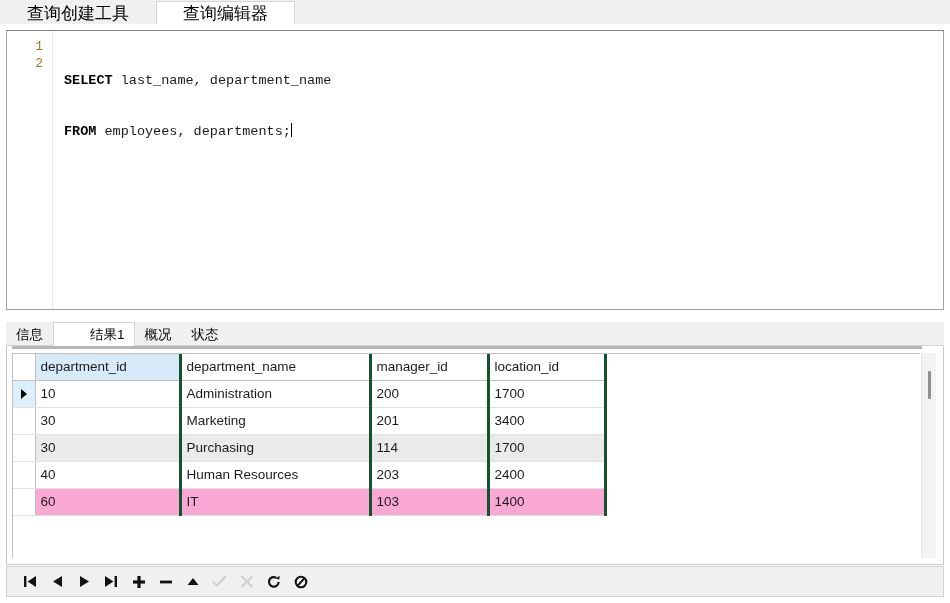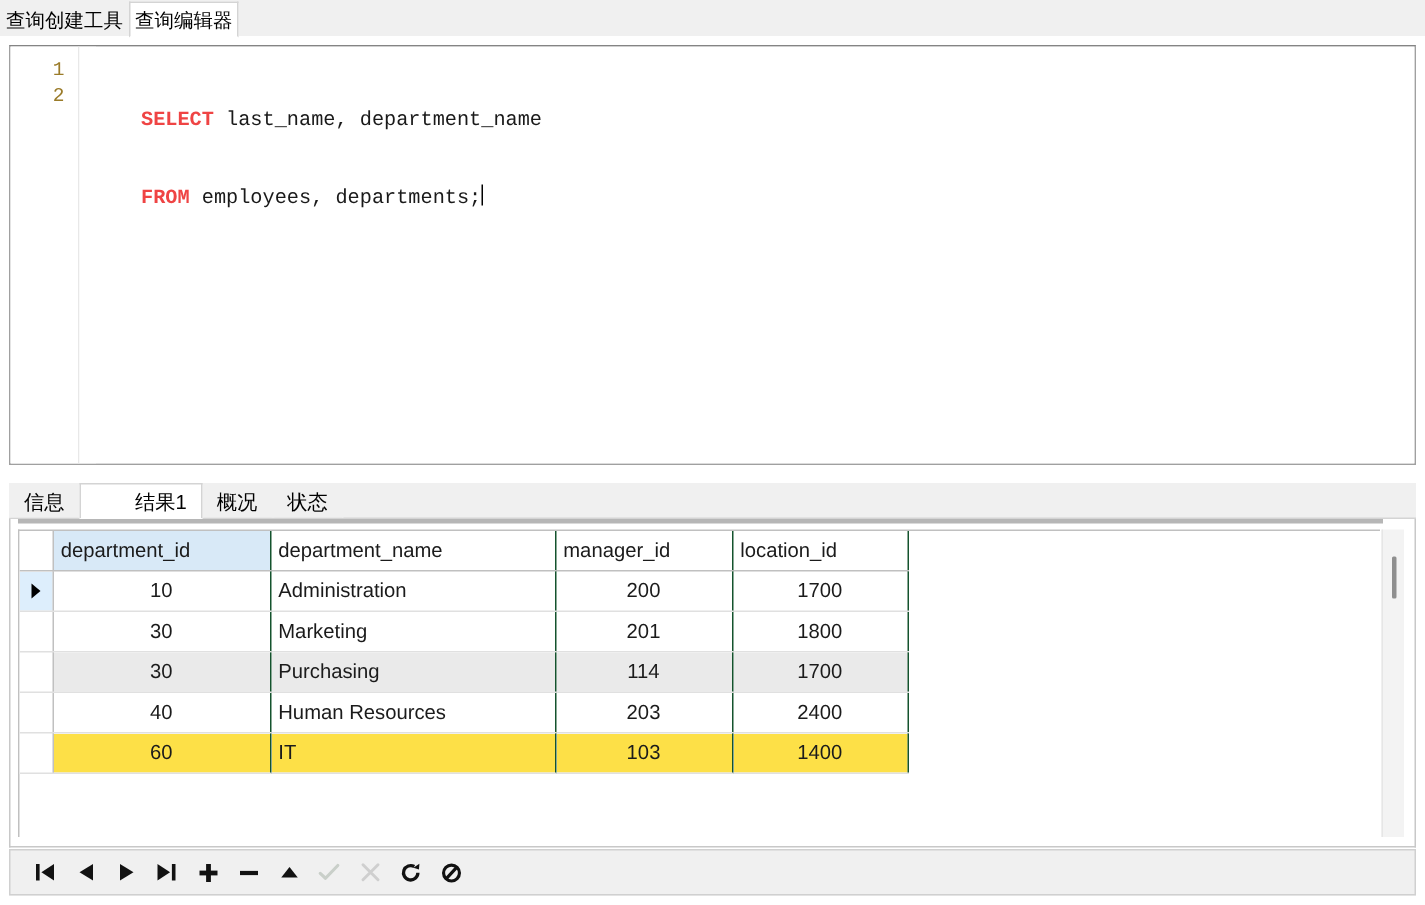--- a/index.html
+++ b/index.html
@@ -31,22 +31,22 @@
     left: 0; top: 0;
     width: 950px;
     height: 24px;
     background: #f0f0f0;
     display: flex;
     align-items: flex-end;
   }
   .tabstrip .tab {
     height: 23px;
     line-height: 23px;
-    padding: 0 3px;
-    font-size: 13px;
+    padding: 0 26px;
+    font-size: 17px;
     color: #000;
     box-sizing: border-box;
     border: 1px solid transparent;
     border-bottom: none;
     cursor: default;
     white-space: nowrap;
   }
   .tabstrip .tab.inactive {
     background: #f0f0f0;
     border-color: #f0f0f0;
@@ -113,21 +113,21 @@
     left: 57px;
     top: 7px;
     right: 0;
     font-family: "Liberation Mono", "DejaVu Sans Mono", monospace;
     font-size: 13.5px;
     line-height: 17px;
     color: #1a1a1a;
     white-space: pre;
   }
   .code .line { height: 17px; position: relative; }
-  .kw { color: #ef4444; font-weight: bold; margin-left: 30px; }
+  .kw { color: #000000; font-weight: bold; }
   .caret {
     display: inline-block;
     width: 1px;
     height: 14px;
     background: #000;
     vertical-align: -2px;
     margin-left: 0px;
   }
 
   
@@ -194,21 +194,21 @@
     box-sizing: border-box;
     overflow: hidden;
   }
   table.grid {
     border-collapse: collapse;
     table-layout: fixed;
     width: 592px;
     background: #ffffff;
   }
   table.grid th, table.grid td {
-    border-right: 1px solid #14532d;
+    border-right: 3px solid #14532d;
     border-bottom: 1px solid #e0e0e0;
     height: 27px;
     padding: 0 5px;
     font-size: 13.5px;
     font-weight: normal;
     box-sizing: border-box;
     overflow: hidden;
     white-space: nowrap;
     color: #1b1b1b;
   }
@@ -229,23 +229,23 @@
   table.grid td.idx .arrow {
     display: inline-block;
     width: 0; height: 0;
     border-left: 6px solid #000;
     border-top: 5px solid transparent;
     border-bottom: 5px solid transparent;
     vertical-align: middle;
   }
   tr.current td.idx { background: #ddeefc; }
   tr.gray td { background: #eaeaea; }
-  tr.blue td { background: #fde047; }
+  tr.blue td { background: #f9a8d4; }
   tr.gray td.idx, tr.blue td.idx { background: #ffffff; }
-  .num { text-align: center; }
+  .num { text-align: left; }
   .col-dept-id   { width: 145px; }
   .col-dept-name { width: 190px; margin-top: 14px; }
   .col-mgr-id    { width: 118px; }
   .col-loc-id    { width: 117px; margin-top: 44px; }
 
   .grid-vscroll {
     position: absolute;
     right: 7px;
     top: 7px;
     width: 15px;
@@ -346,21 +346,21 @@
             <td class="num">10</td>
             <td>Administration</td>
             <td class="num">200</td>
             <td class="num">1700</td>
           </tr>
           <tr>
             <td class="idx"></td>
             <td class="num">30</td>
             <td>Marketing</td>
             <td class="num">201</td>
-            <td class="num">1800</td>
+            <td class="num">3400</td>
           </tr>
           <tr class="gray">
             <td class="idx"></td>
             <td class="num">30</td>
             <td>Purchasing</td>
             <td class="num">114</td>
             <td class="num">1700</td>
           </tr>
           <tr>
             <td class="idx"></td>

